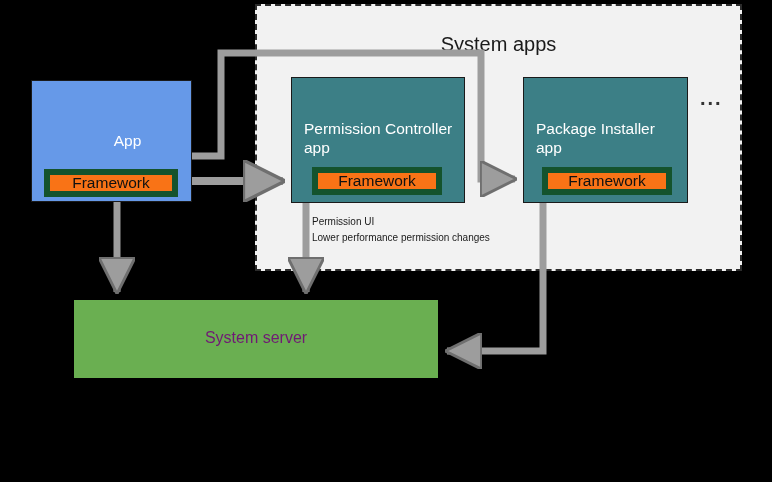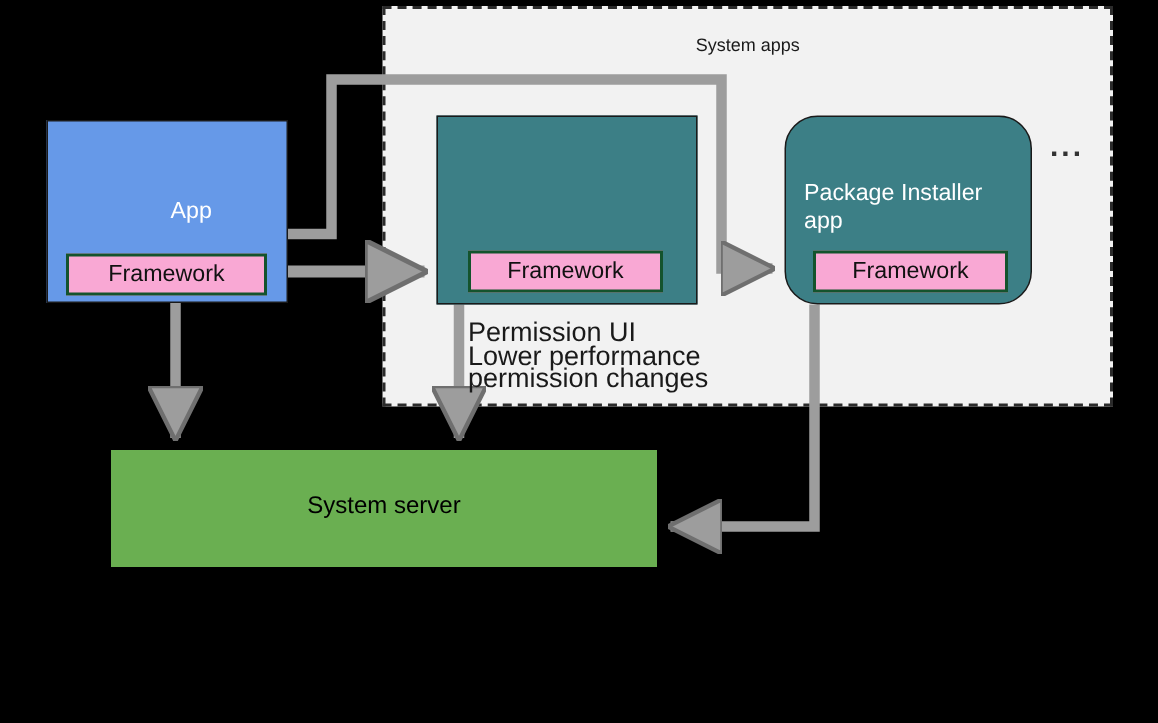--- a/index.html
+++ b/index.html
@@ -31,24 +31,24 @@
     top: 4px;
     width: 487px;
     height: 267px;
     background: #f2f2f2;
     border: 2px dashed #2b2b2b;
     box-sizing: border-box;
   }
   .sysapps-title {
     position: absolute;
     left: 0;
-    top: 14px;
+    top: 28px;
     width: 100%;
     text-align: center;
-    font-size: 12px;
+    font-size: 20px;
     color: #1a1a1a;
     line-height: 20px;
   }
 
   
   .box {
     position: absolute;
     box-sizing: border-box;
     border: 1px solid #1a1a1a;
   }
@@ -65,21 +65,20 @@
     width: 174px;
     height: 126px;
     background: #3c7f86;
   }
   .box-pkginst {
     left: 523px;
     top: 77px;
     width: 165px;
     height: 126px;
     background: #3c7f86;
-    border-radius: 22px;
   }
   .box-title {
     position: absolute;
     color: #ffffff;
     font-size: 15.5px;
     line-height: 19px;
   }
   .box-app .box-title {
     left: 16px;
     top: 50px;
@@ -94,22 +93,22 @@
   .box-pkginst .box-title {
     left: 12px;
     top: 41px;
     width: 148px;
   }
 
   
   .framework {
     position: absolute;
     box-sizing: border-box;
-    background: #f9a8d4;
-    border: 2px solid #14532d;
+    background: #f97316;
+    border: 6px solid #14532d;
     color: #111111;
     font-size: 15.5px;
     display: flex;
     align-items: center;
     justify-content: center;
   }
   .fw-app    { left: 12px; top: 88px; width: 134px; height: 28px; }
   .fw-perm   { left: 20px; top: 89px; width: 130px; height: 28px; }
   .fw-pkg    { left: 18px; top: 89px; width: 130px; height: 28px; }
 
@@ -122,29 +121,29 @@
     height: 78px;
     background: #6aaf51;
     box-sizing: border-box;
   }
   .box-server .server-label {
     position: absolute;
     left: 0;
     top: 29px;
     width: 100%;
     text-align: center;
-    color: #000000;
+    color: #701a75;
     font-size: 16px;
   }
 
   
   .note {
     position: absolute;
     color: #1a1a1a;
-    font-size: 18px;
+    font-size: 10px;
     line-height: 15.6px;
     white-space: pre-line;
   }
   .note-perm { left: 312px; top: 214px; width: 215px; }
   .note-pkg  { left: 556px; top: 214px; width: 180px; }
 
   
   .ellipsis {
     position: absolute;
     left: 700px;
@@ -198,20 +197,21 @@
       <path d="M 543 203 L 543 351 L 447 351" stroke="#9d9d9d" stroke-width="7" fill="none" stroke-linejoin="miter" stroke-linecap="butt" marker-end="url(#ah-left)"></path>
     </g>
   </svg>
 
   <div class="box box-app">
     <div class="box-title">App</div>
     <div class="framework fw-app">Framework</div>
   </div>
 
   <div class="box box-permctl">
+    <div class="box-title">Permission Controller app</div>
     <div class="framework fw-perm">Framework</div>
   </div>
 
   <div class="box box-pkginst">
     <div class="box-title">Package Installer app</div>
     <div class="framework fw-pkg">Framework</div>
   </div>
 
   <div class="ellipsis">...</div>
 

